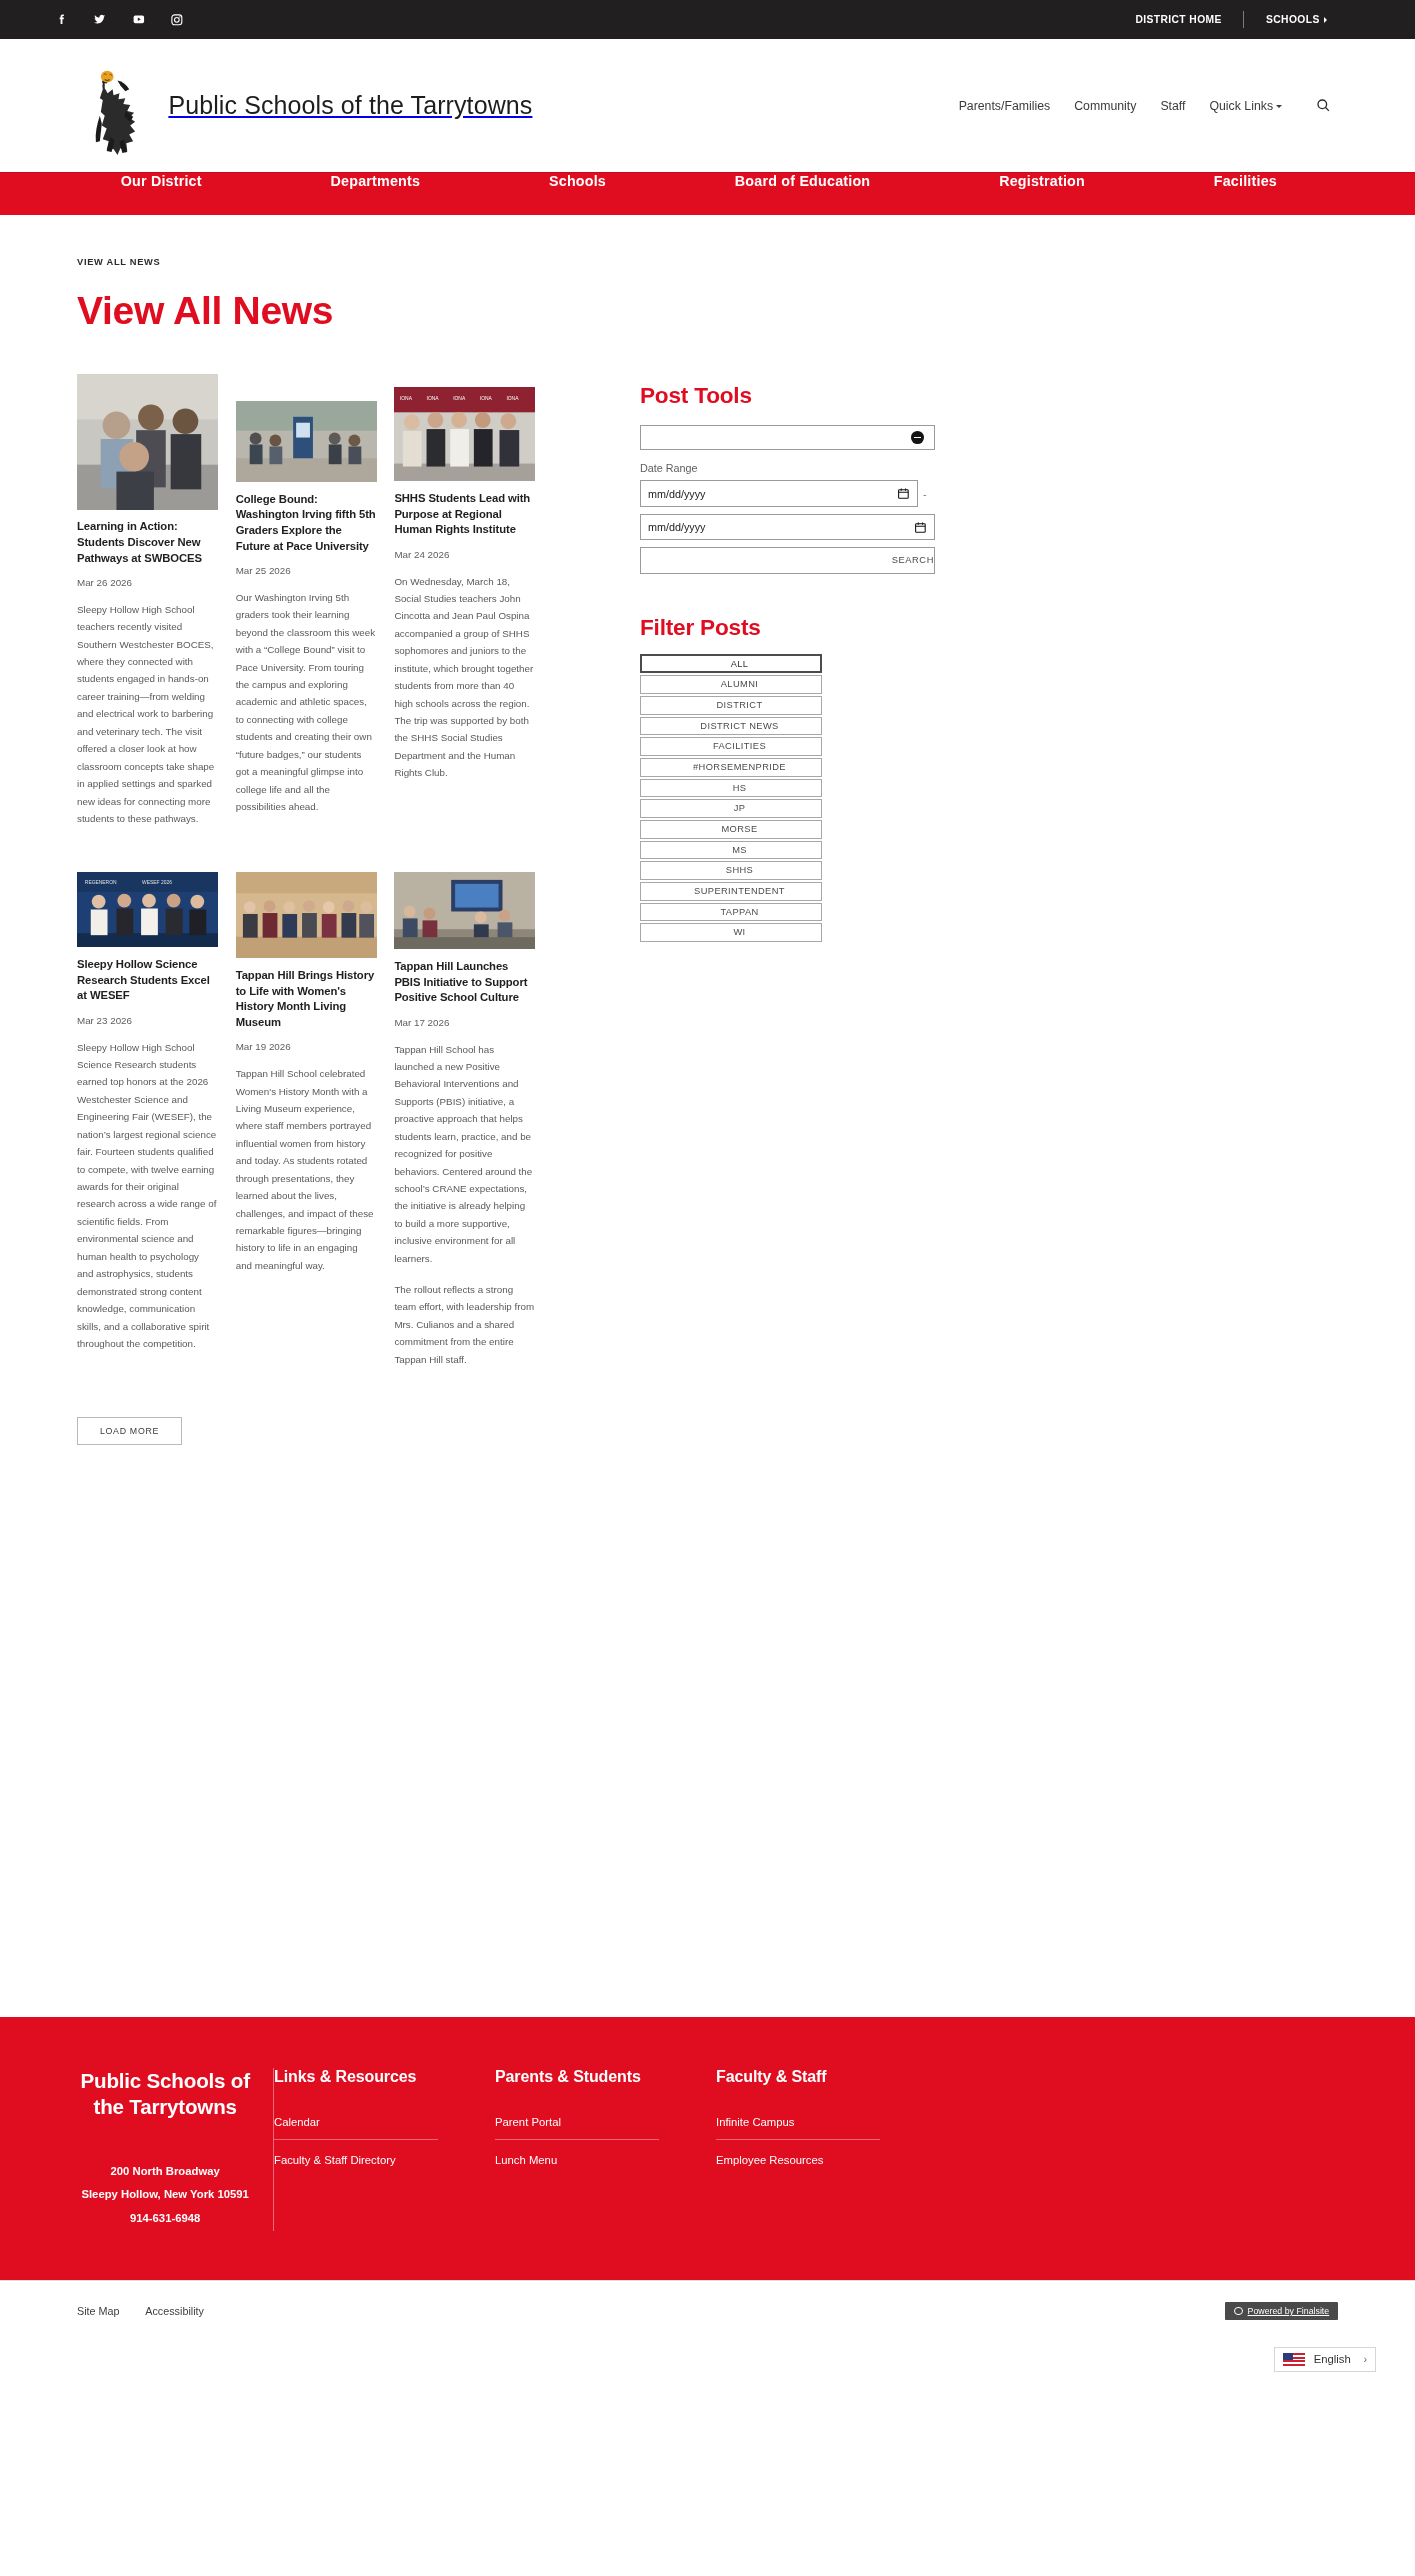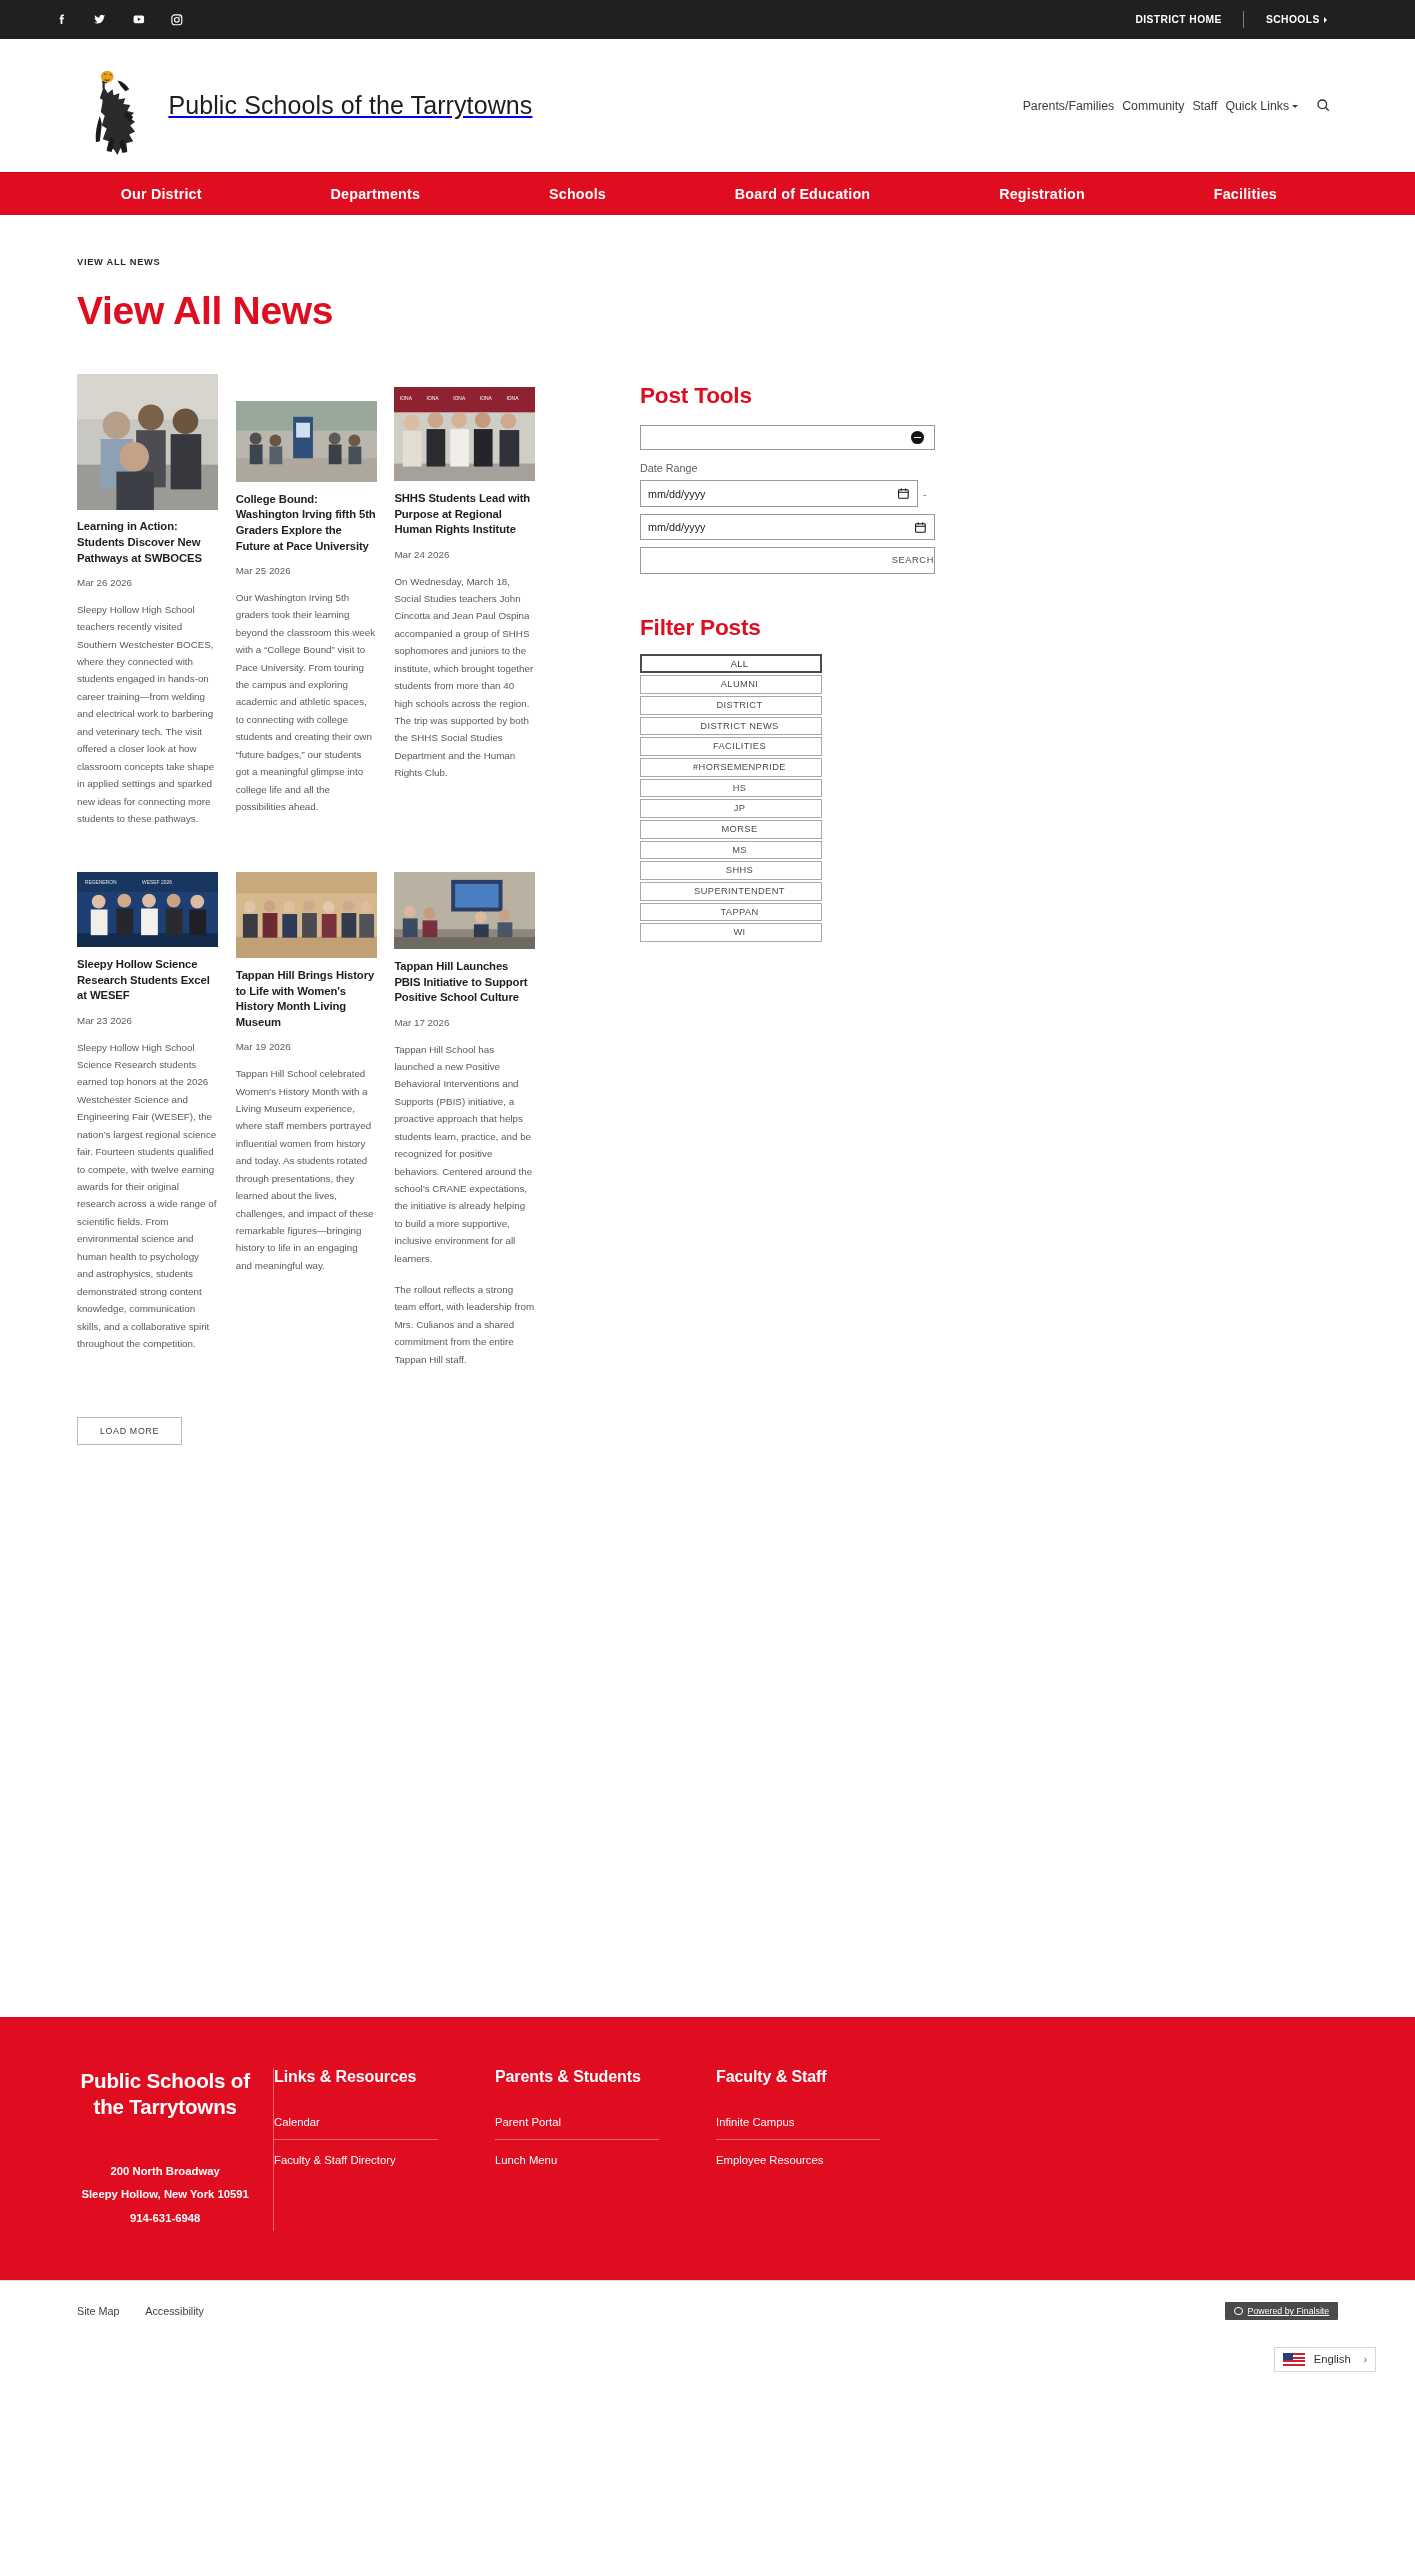--- a/index.html
+++ b/index.html
@@ -68,21 +68,21 @@
     font-weight: 400;
     color: #1d1d1d;
     letter-spacing: 0.1px;
     margin-left: 13.8px;
     white-space: nowrap;
   }
   .util-nav {
     margin-left: auto;
     display: flex;
     align-items: center;
-    gap: 8px;
+    gap: 24px;
     padding-right: 27.5px;
   }
   .util-link {
     font-size: 12.3px;
     color: #3b3b3b;
     text-decoration: none;
     white-space: nowrap;
   }
   .caret-dk {
     display: inline-block;
@@ -98,21 +98,21 @@
     width: 19.7px; height: 19.7px; color: #2b2b2b;
     display: flex; align-items: center; justify-content: center;
     margin-left: 7.9px;
   }
 
   
   .mainnav {
     background: #e00c20;
     height: 43px;
     display: flex;
-    align-items: center;
+    align-items: flex-start;
     border-top: 1px solid #c30a1b;
   }
   .mainnav-inner {
     width: 1209px;
     margin: 0 auto;
     display: flex;
     align-items: center;
     justify-content: space-between;
     padding: 0 35px 0 17.7px;
   }

